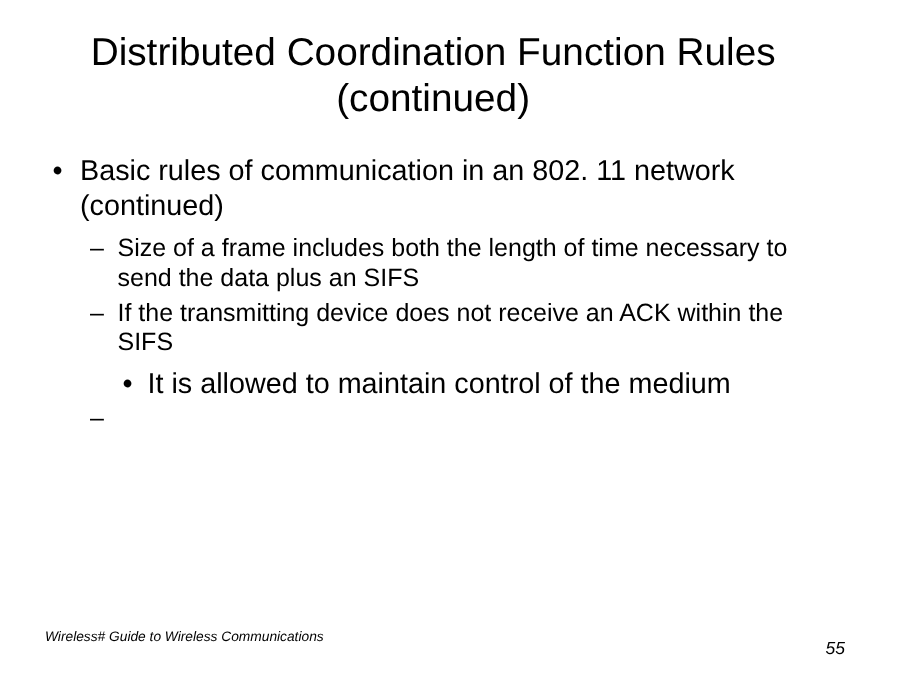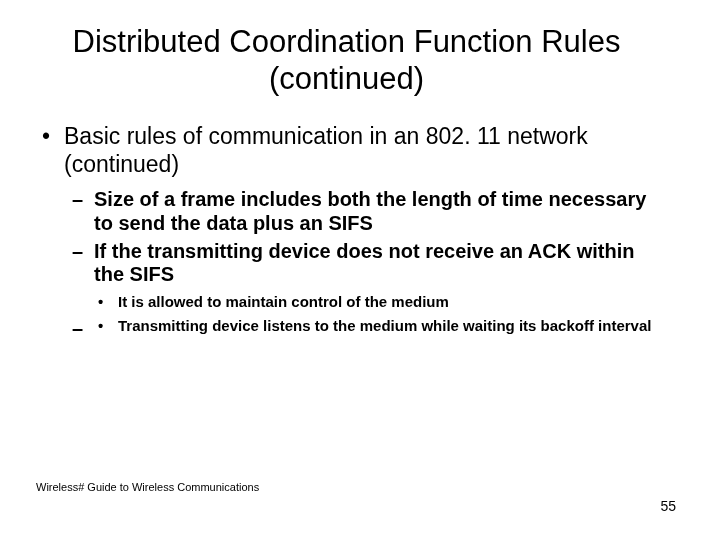--- a/index.html
+++ b/index.html
@@ -2,27 +2,27 @@
 <html><head>
 <meta charset="utf-8">
 <style>
   * { margin: 0; padding: 0; box-sizing: border-box; }
   html, body { width: 720px; height: 540px; background: #fff; font-family: Arial, Helvetica, sans-serif; color: #000; }
   .slide { width: 712px; height: 540px; position: relative; padding: 20px 55px 0 36px; }
   .title { text-align: center; font-size: 31px; font-weight: 400; line-height: 1.18; margin-top: 4px; margin-bottom: 26px; }
   ul { list-style: none; }
   .lvl1 > li { font-size: 23px; line-height: 1.2; position: relative; padding-left: 28px; margin-bottom: 10px; }
   .lvl1 > li::before { content: "•"; position: absolute; left: 6px; top: 0; }
-  .lvl2 { margin-top: 10px; font-weight: bold; }
+  .lvl2 { margin-top: 10px; }
   .lvl2 > li { font-size: 20px; line-height: 1.18; position: relative; padding-left: 30px; margin-bottom: 4px; }
   .lvl2 > li::before { content: "–"; position: absolute; left: 8px; top: 0; }
   .lvl3 { margin-top: 6px; margin-bottom: 4px; }
-  .lvl3 > li { font-size: 15px; line-height: 1.2; position: relative; padding-left: 24px; margin-bottom: 3px; }
+  .lvl3 > li { font-size: 23px; line-height: 1.2; position: relative; padding-left: 24px; margin-bottom: 3px; }
   .lvl3 > li::before { content: "•"; position: absolute; left: 4px; top: 0; }
-  .footer { position: absolute; left: 36px; right: 36px; bottom: 26px; display: flex; justify-content: space-between; align-items: flex-start; font-size: 11px; }
+  .footer { position: absolute; left: 36px; right: 36px; bottom: 14px; display: flex; justify-content: space-between; align-items: center; font-size: 11px; font-style: italic; }
   .footer .src { letter-spacing: 0; }
   .footer .num { font-size: 14px; margin-top: 17px; }
 </style>
 </head>
 <body>
 
 <div class="slide">
   <h1 class="title">Distributed Coordination Function Rules (continued)</h1>
 
   <ul class="lvl1">
@@ -30,23 +30,20 @@
       <span>Basic rules of communication in an 802. 11 network (continued)</span>
       <ul class="lvl2">
         <li><span>Size of a frame includes both the length of time necessary to send the data plus an SIFS</span></li>
         <li>
           <span>If the transmitting device does not receive an ACK within the SIFS</span>
           <ul class="lvl3">
             <li><span>It is allowed to maintain control of the medium</span></li>
           </ul>
         </li>
         <li>
-          <ul class="lvl3">
-            <li><span>Transmitting device listens to the medium while waiting its backoff interval</span></li>
-          </ul>
         </li>
       </ul>
     </li>
   </ul>
 
   <div class="footer">
     <span class="src">Wireless# Guide to Wireless Communications</span>
     <span class="num">55</span>
   </div>
 </div>

